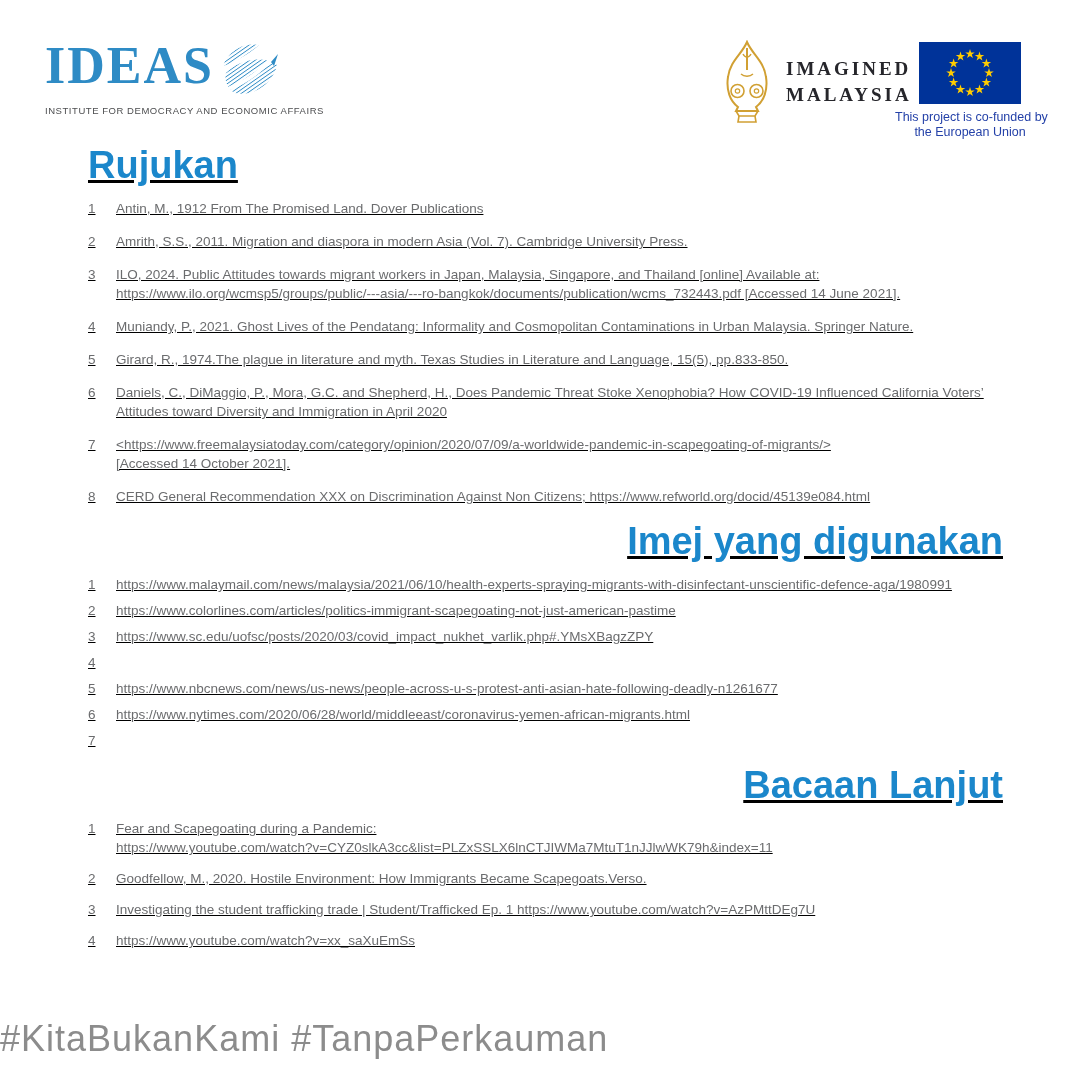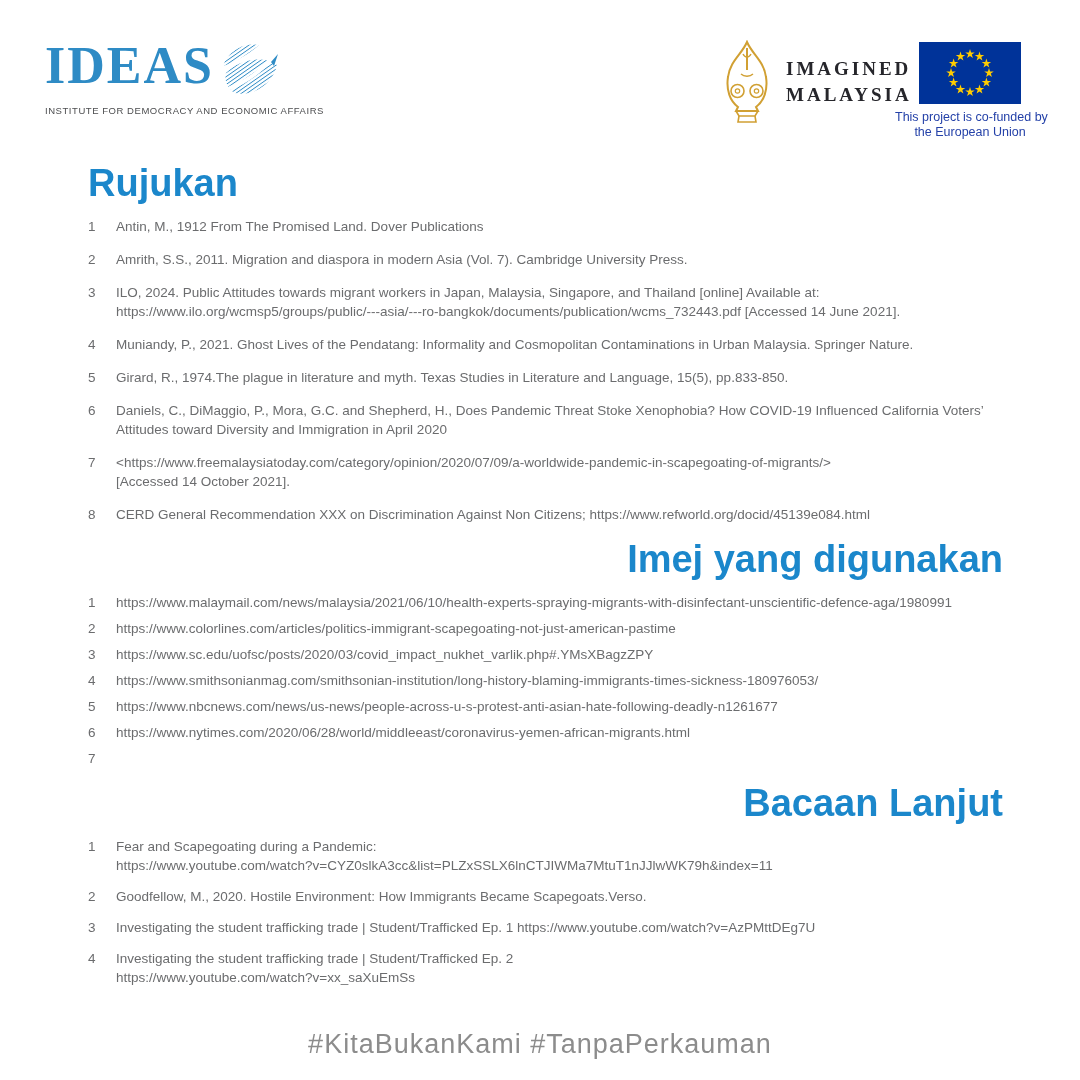--- a/index.html
+++ b/index.html
@@ -59,43 +59,43 @@
   .eu-flag{display:block;margin:0 auto;}
   .eu-caption{
     margin-top:6px;
     font-size:12.5px;
     line-height:15px;
     color:var(--eu-caption);
     white-space:nowrap;
   }
 
   
-  main{position:absolute;left:88px;top:162px;width:915px;}
+  main{position:absolute;left:88px;top:144px;width:915px;text-decoration:underline;}
   .section-title{
     font-size:38px;
     line-height:42px;
     font-weight:bold;
     color:var(--accent);
     margin-bottom:13px;
   }
   .section + .section .section-title{margin-top:14px;text-align:right;}
   ol{list-style:none;}
   li{display:flex;align-items:flex-start;}
   li .num{flex:0 0 28px;font-size:13.5px;line-height:19px;color:var(--body-text);}
   li .lines{font-size:13.5px;line-height:19px;color:var(--body-text);white-space:nowrap;}
   .section-rujukan li{margin-bottom:14px;}
   .section-imej li{margin-bottom:7px;}
   .section-bacaan li{margin-bottom:12px;}
 
   
   footer{
     position:absolute;
     left:0;right:0;bottom:20px;
-    text-align:center;
-    font-size:27px;
+    text-align:left;
+    font-size:36px;
     letter-spacing:1px;
     color:var(--footer-gray);
   }
 </style>
 </head>
 <body>
 
 <header>
 
   <div class="ideas-logo">
@@ -237,23 +237,20 @@
           </div>
         </li>
         <li>
           <span class="num">3</span>
           <div class="lines">
             <div>https://www.sc.edu/uofsc/posts/2020/03/covid_impact_nukhet_varlik.php#.YMsXBagzZPY</div>
           </div>
         </li>
         <li>
           <span class="num">4</span>
-          <div class="lines">
-            <div>https://www.smithsonianmag.com/smithsonian-institution/long-history-blaming-immigrants-times-sickness-180976053/</div>
-          </div>
         </li>
         <li>
           <span class="num">5</span>
           <div class="lines">
             <div>https://www.nbcnews.com/news/us-news/people-across-u-s-protest-anti-asian-hate-following-deadly-n1261677</div>
           </div>
         </li>
         <li>
           <span class="num">6</span>
           <div class="lines">
@@ -283,21 +280,20 @@
         </li>
         <li>
           <span class="num">3</span>
           <div class="lines">
             <div>Investigating the student trafficking trade | Student/Trafficked Ep. 1 https://www.youtube.com/watch?v=AzPMttDEg7U</div>
           </div>
         </li>
         <li>
           <span class="num">4</span>
           <div class="lines">
-            <div>Investigating the student trafficking trade | Student/Trafficked Ep. 2</div>
             <div>https://www.youtube.com/watch?v=xx_saXuEmSs</div>
           </div>
         </li>
       </ol>
     </section>
   </main>
 
 <footer>
   <span>#KitaBukanKami #TanpaPerkauman</span>
 </footer>

